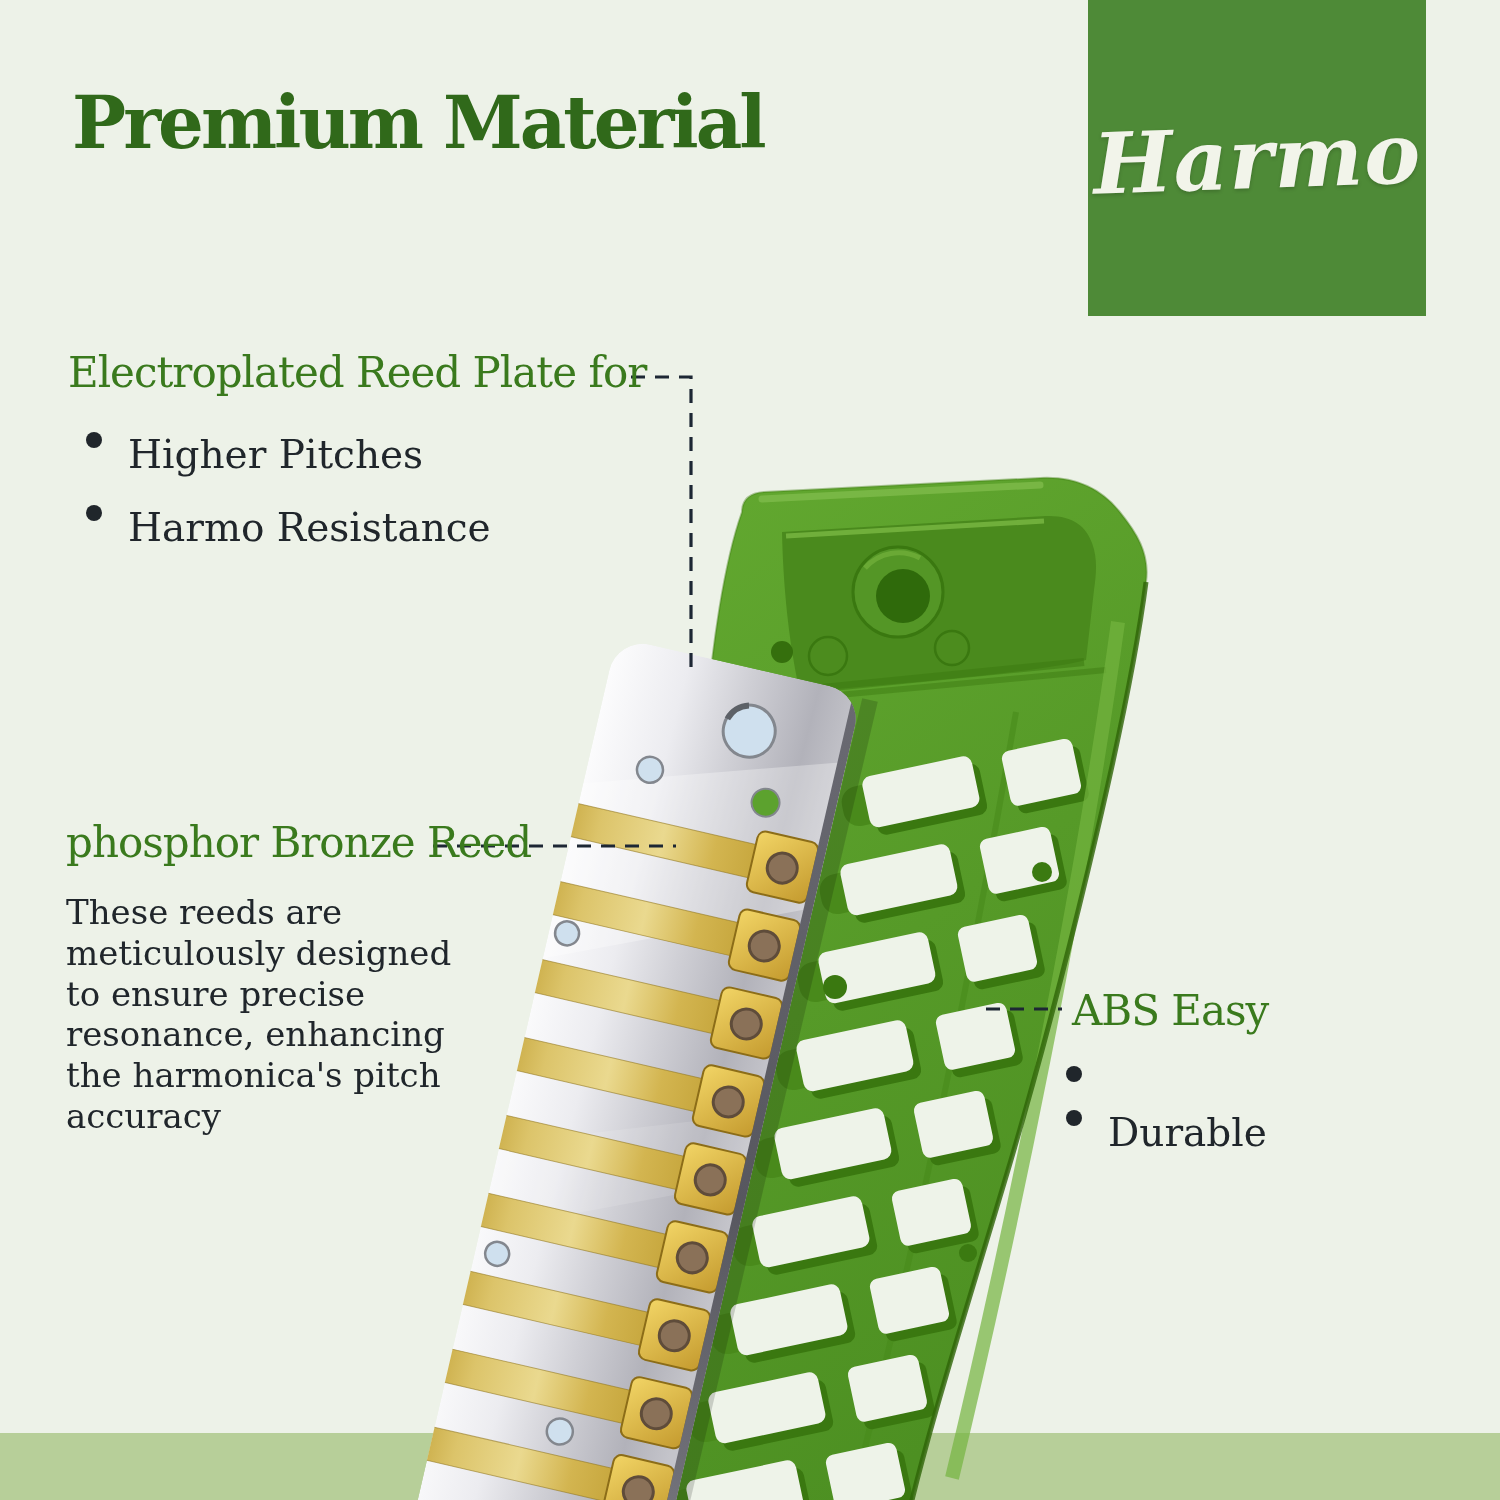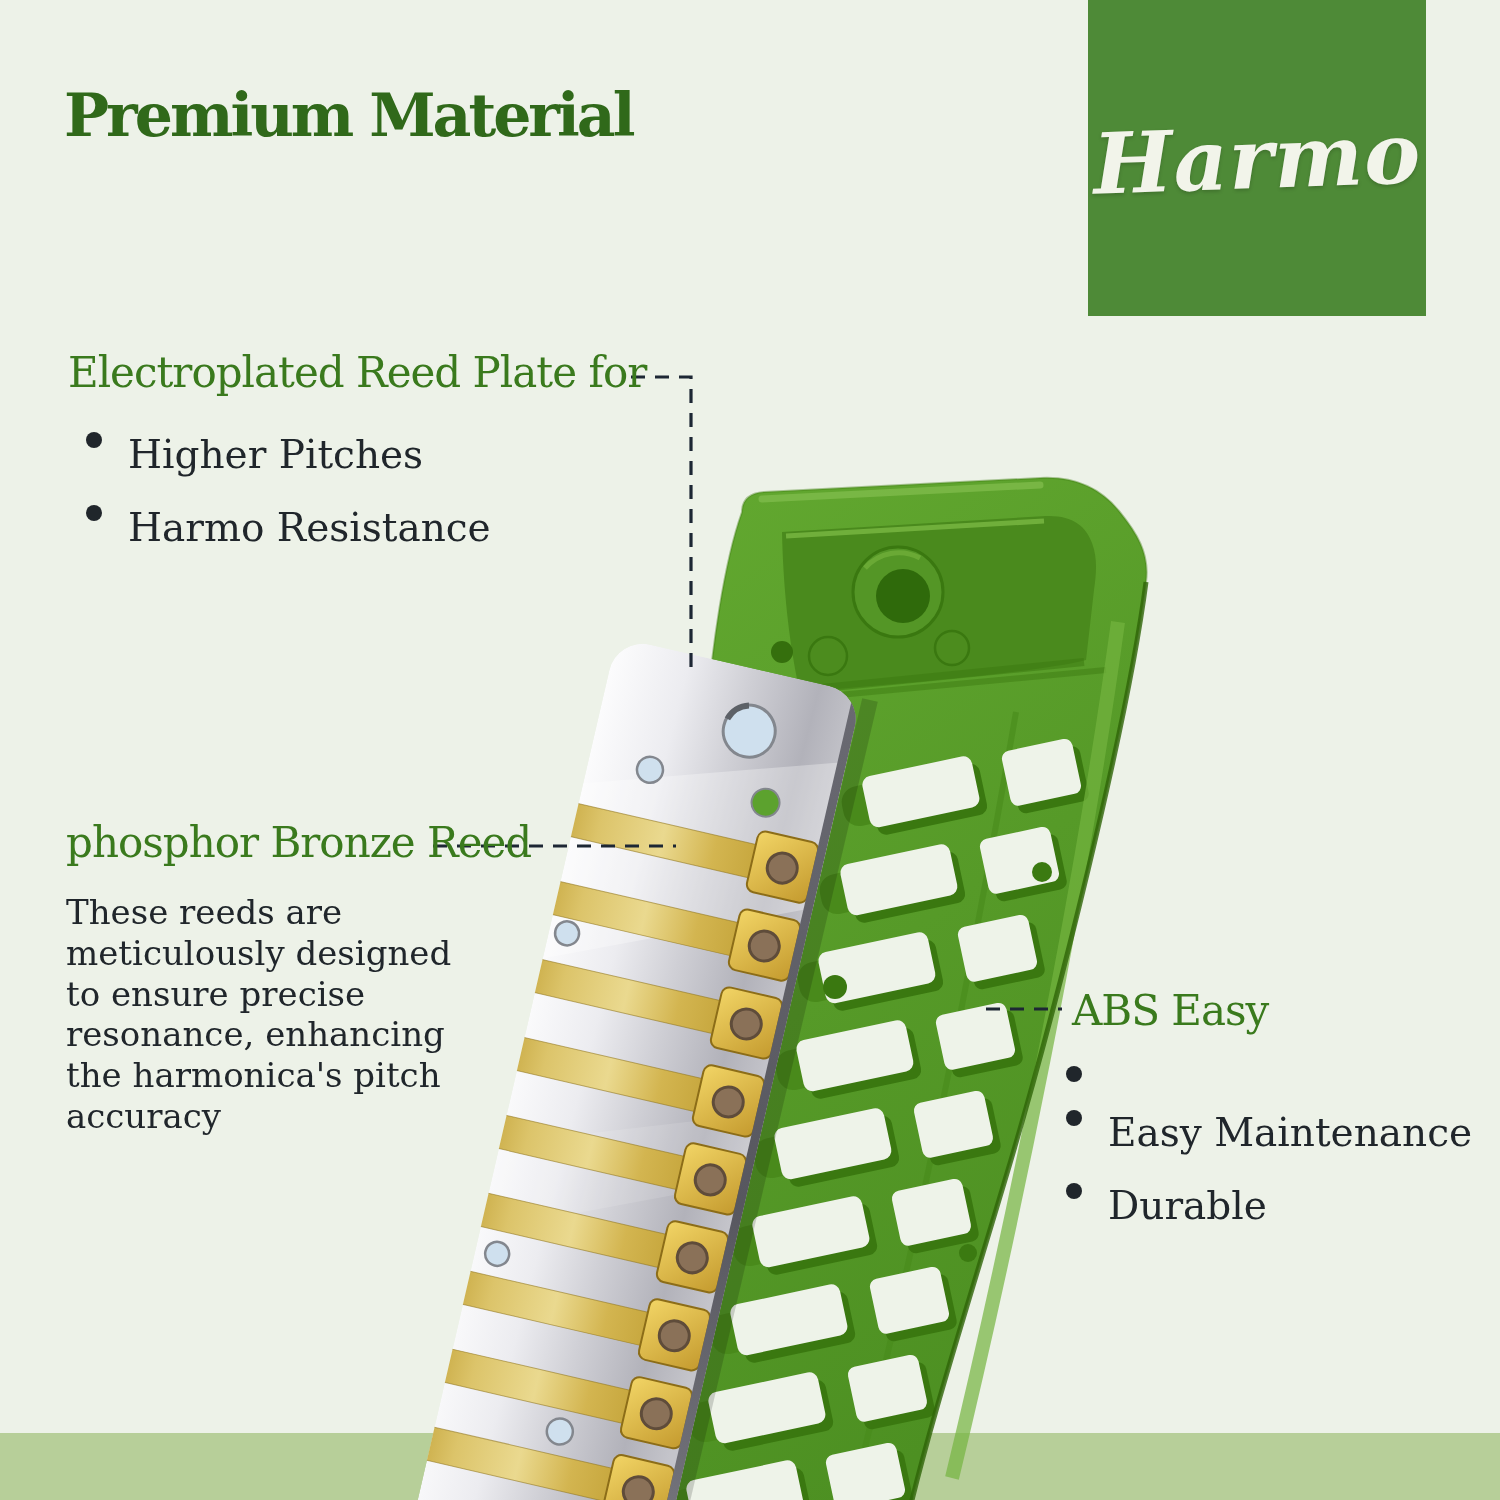--- a/index.html
+++ b/index.html
@@ -24,22 +24,22 @@
   }
   .logo-text{
     color:var(--c-brand_text,#f2f4ea);
     font-style:italic;font-weight:700;font-size:84px;
     letter-spacing:1px;
     text-shadow:0 2px 4px rgba(0,0,0,.18);
     transform:rotate(-2deg);
   }
   
   .page-title{
-    left:64px;top:80px;
-    font-size:60px;font-weight:700;letter-spacing:-3px;
+    left:72px;top:80px;
+    font-size:72px;font-weight:700;letter-spacing:-3px;
     color:var(--c-heading_green,#30691a);
     white-space:nowrap;
   }
   
   .label{
     font-size:42px;letter-spacing:-1px;
     color:var(--c-label_green,#3a7a1d);
     white-space:nowrap;
   }
   .label-reedplate{left:68px;top:348px;}
@@ -316,19 +316,15 @@
 <div class="abs label label-bronze">phosphor Bronze Reed</div>
 <p class="abs desc" style="margin:0">These reeds are meticulously designed to ensure precise resonance, enhancing the harmonica's pitch accuracy</p>
 
 <div class="abs label label-comb">ABS Easy</div>
 <ul class="abs bullets bullets-right">
   <li>
       <span class="dot"></span>
     </li>
   <li>
       <span class="dot"></span>
-      <span>Easy Maintenance</span>
-    </li>
-  <li>
-      <span class="dot"></span>
       <span>Durable</span>
     </li>
 </ul>
 
 </body></html>

